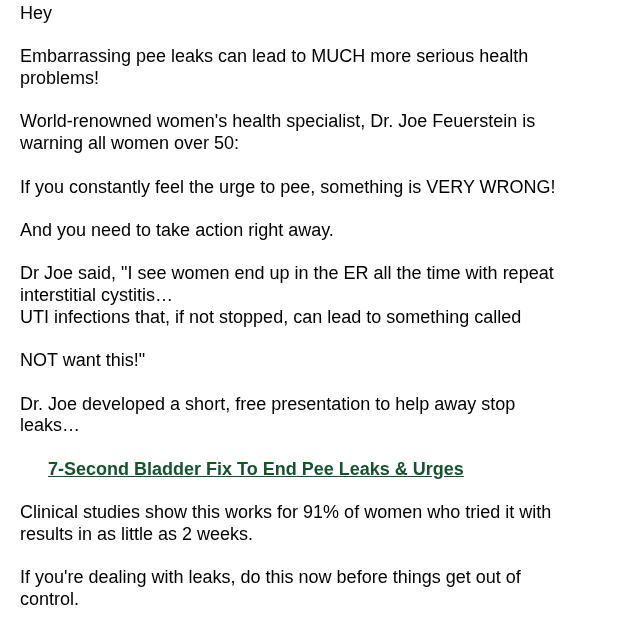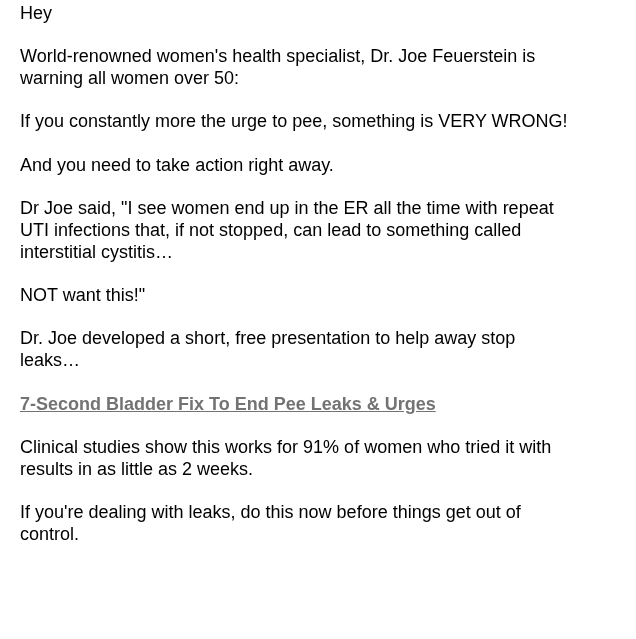--- a/index.html
+++ b/index.html
@@ -22,54 +22,59 @@
   .para {
     margin: 0 0 21.7px 0;
   }
   .para:last-child {
     margin-bottom: 8px;
   }
   .line {
     white-space: nowrap;
   }
   a.cta-link {
-    color: #737373;
+    color: #14532d;
     font-weight: bold;
     text-decoration: underline;
     white-space: nowrap;
     cursor: pointer;
+    margin-left: 28px;
   }
 </style>
 </head>
 <body>
 
 <div class="email-body">
 
   <div class="para">
     <div class="line">Hey</div>
   </div>
 
+  <div class="para">
+    <div class="line">Embarrassing pee leaks can lead to MUCH more serious health</div>
+    <div class="line">problems!</div>
+  </div>
 
   <div class="para">
     <div class="line">World-renowned women's health specialist, Dr. Joe Feuerstein is</div>
     <div class="line">warning all women over 50:</div>
   </div>
 
   <div class="para">
-    <div class="line">If you constantly more the urge to pee, something is VERY WRONG!</div>
+    <div class="line">If you constantly feel the urge to pee, something is VERY WRONG!</div>
   </div>
 
   <div class="para">
     <div class="line">And you need to take action right away.</div>
   </div>
 
   <div class="para">
     <div class="line">Dr Joe said, "I see women end up in the ER all the time with repeat</div>
+    <div class="line">interstitial cystitis…</div>
     <div class="line">UTI infections that, if not stopped, can lead to something called</div>
-    <div class="line">interstitial cystitis…</div>
   </div>
 
   <div class="para">
     <div class="line">NOT want this!"</div>
   </div>
 
   <div class="para">
     <div class="line">Dr. Joe developed a short, free presentation to help away stop</div>
     <div class="line">leaks…</div>
   </div>

